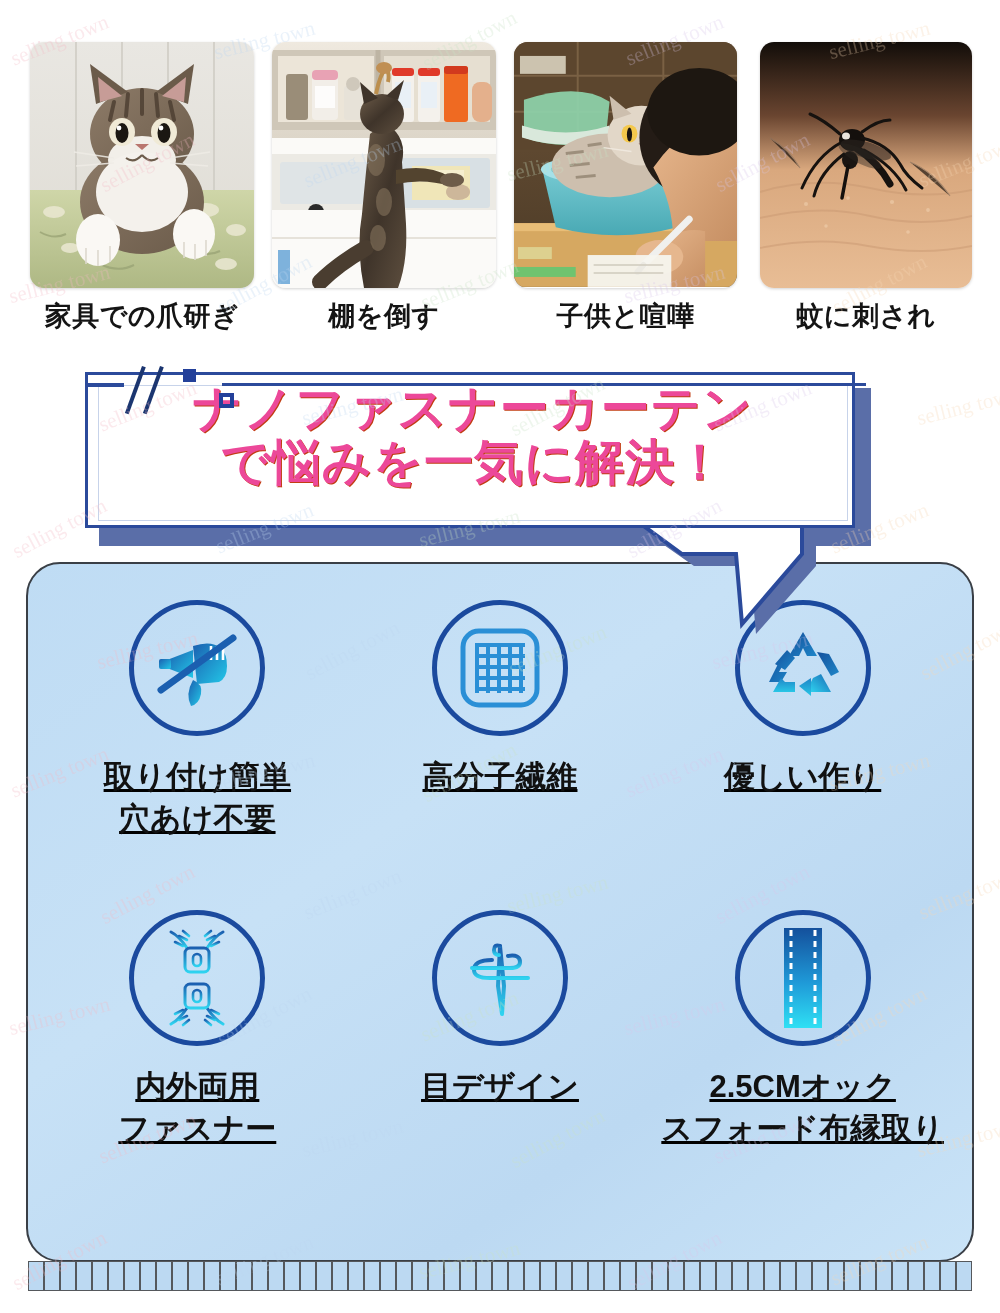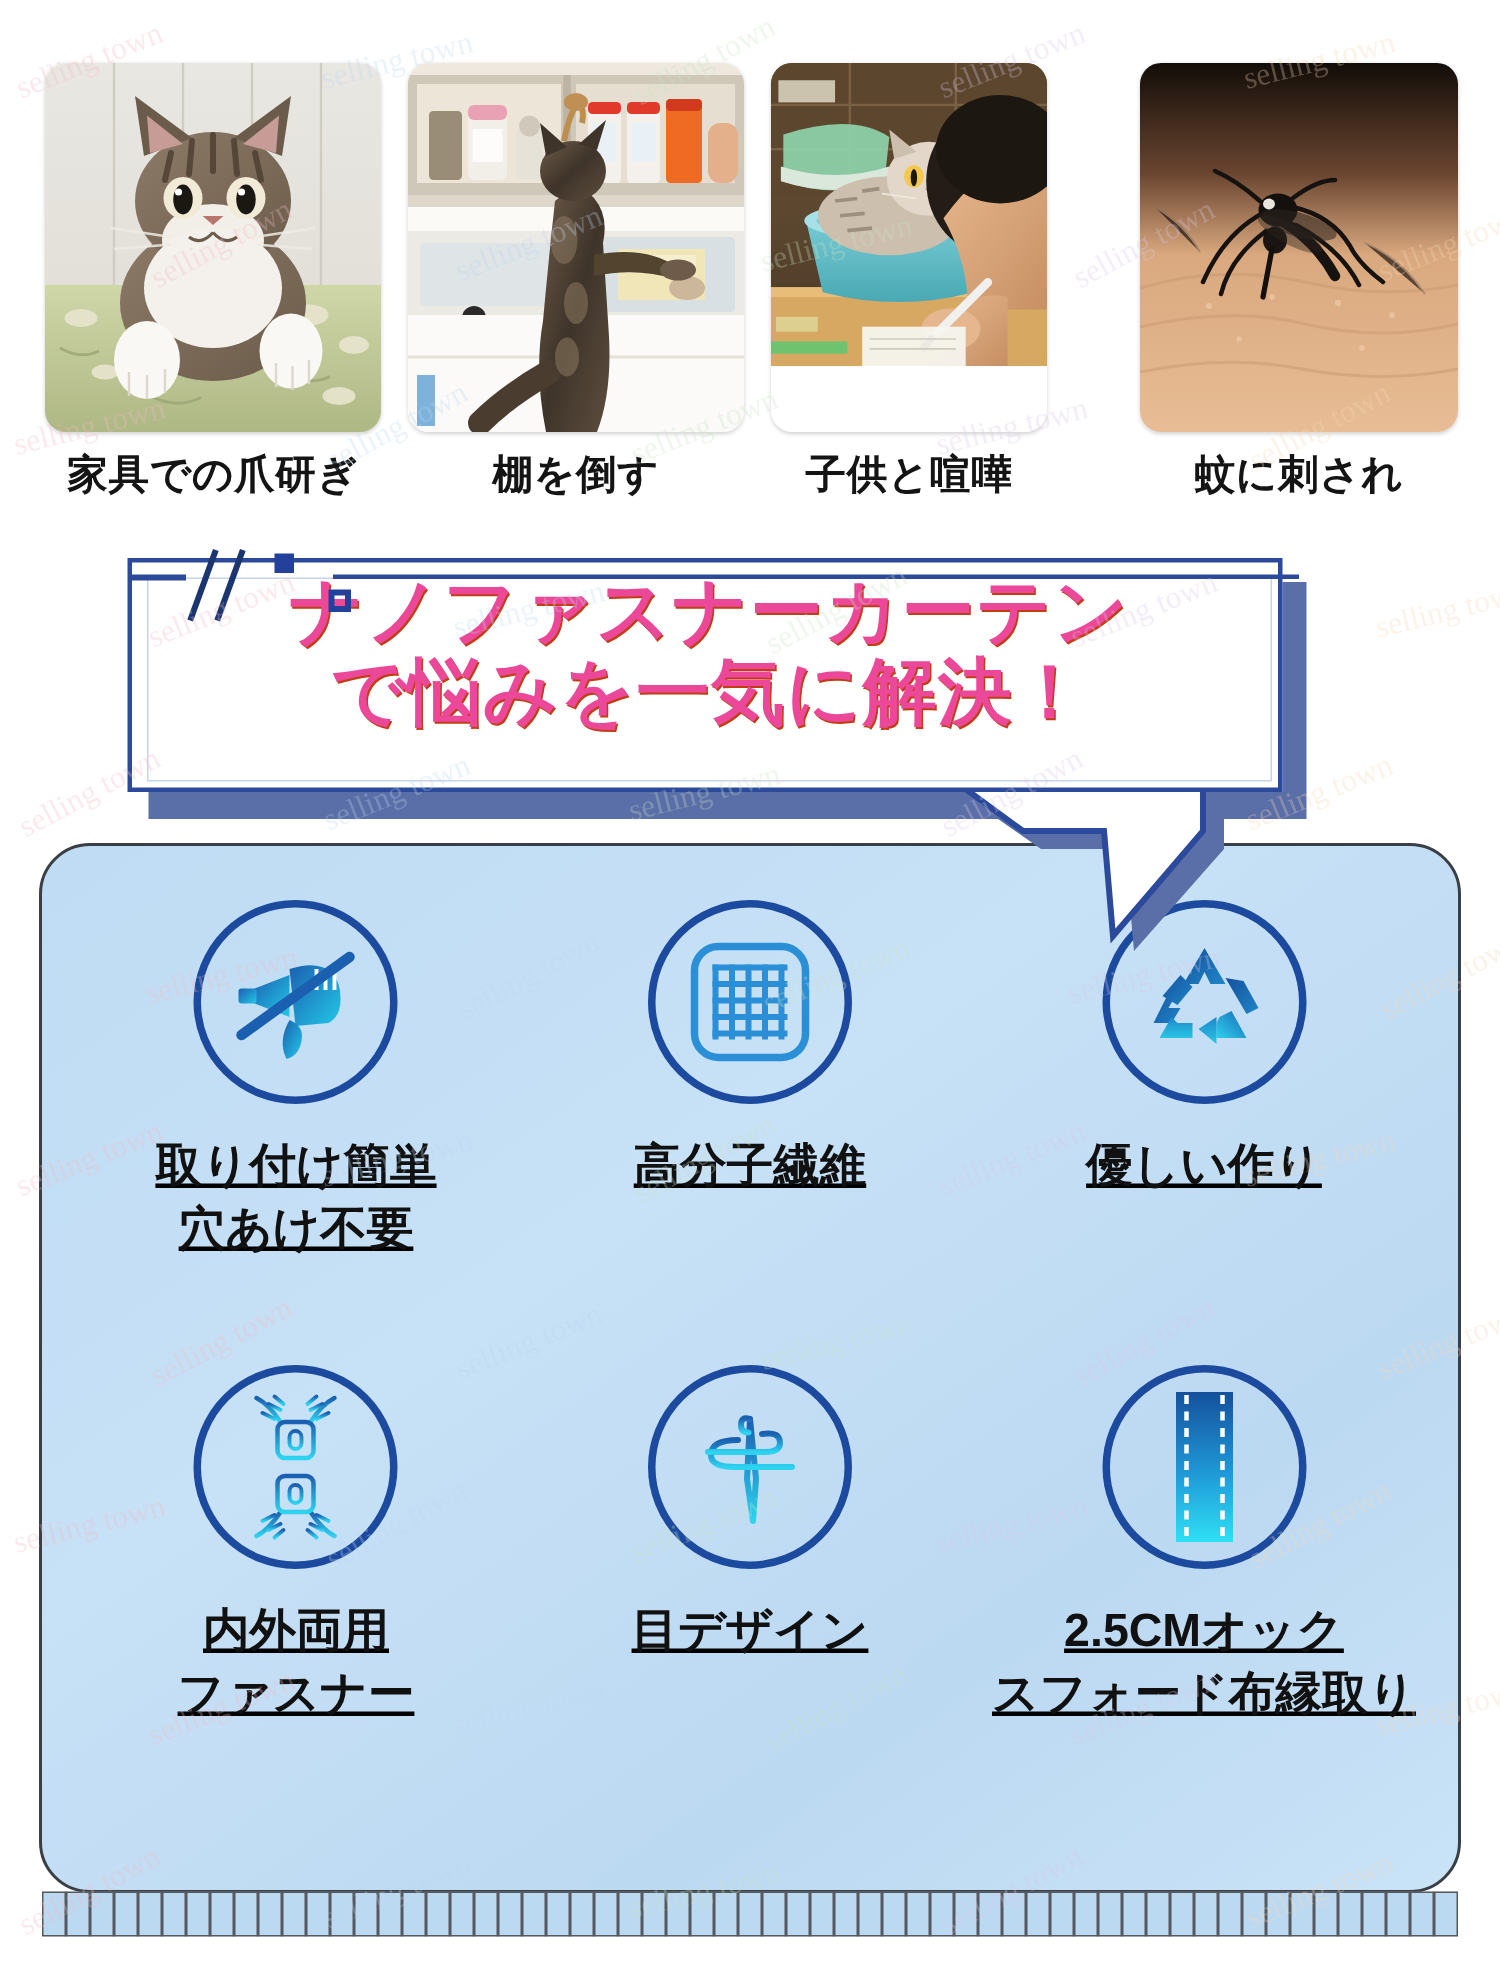--- a/index.html
+++ b/index.html
@@ -229,21 +229,21 @@
         <g fill="#8b7961" opacity=".55">
           <ellipse cx="104" cy="118" rx="9" ry="16"></ellipse>
             <ellipse cx="112" cy="160" rx="8" ry="14"></ellipse>
           <ellipse cx="106" cy="196" rx="8" ry="13"></ellipse>
         </g>
       </svg>
     </div>
     <div class="cap" style="top: 256px;">棚を倒す</div>
   </div>
 
-  <div class="photo-cell" id="cell2" style="left: 514px; width: 184px;">
+  <div class="photo-cell" id="cell2" style="left: 514px; width: 223px;">
     <div class="photo" style="height: 246px;">
       <svg class="sc" viewBox="0 0 224 246" preserveAspectRatio="none">
         <defs>
           <linearGradient id="g_room" x1="0" y1="0" x2="0" y2="1">
             <stop offset="0" stop-color="#6d5338"></stop>
               <stop offset="1" stop-color="#4b3a26"></stop>
           </linearGradient>
           <linearGradient id="g_basin" x1="0" y1="0" x2="0" y2="1">
             <stop offset="0" stop-color="#7fd0d8"></stop>
               <stop offset="1" stop-color="#49a9b4"></stop>

